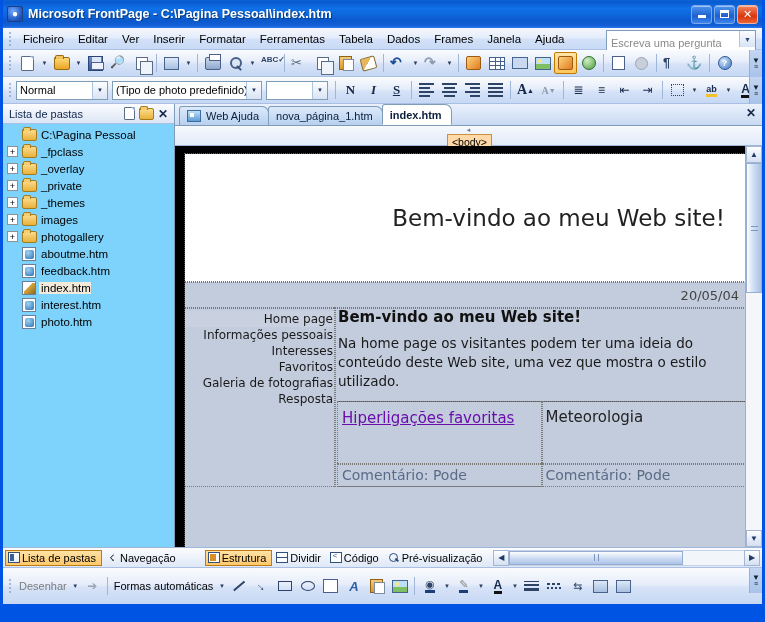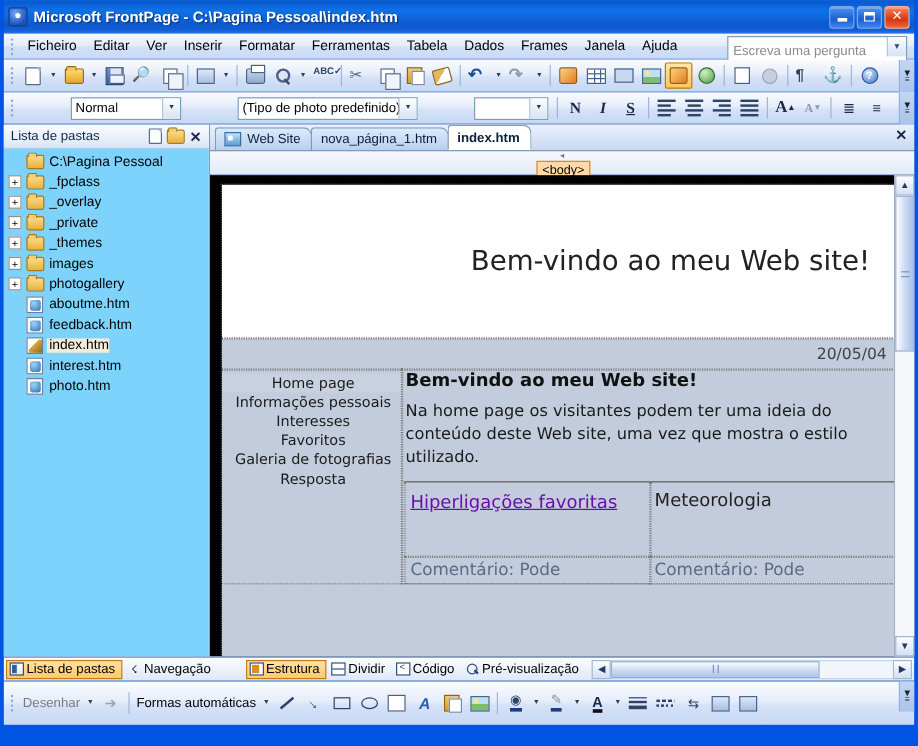--- a/index.html
+++ b/index.html
@@ -184,21 +184,20 @@
 
   
   .combo {
     height: 19px;
     background: #fff;
     border: 1px solid #7E9DB9;
     display: flex; align-items: center;
     position: relative;
     flex: none;
     margin-right: 4px;
-    margin-left: 43px;
   }
   .combo span { padding-left: 3px; font-size: 11px; color: #000; white-space: nowrap; overflow:hidden;}
   .combo .cbtn {
     position: absolute; right: 0; top: 0; bottom: 0;
     width: 15px;
     background: linear-gradient(to bottom,#FDFDFE,#D9E4F4);
     border-left: 1px solid #AFC4DF;
     display: flex; align-items: center; justify-content: center;
     font-size: 6px; color: #24375A;
   }
@@ -359,21 +358,21 @@
     font-family: "DejaVu Sans", sans-serif;
   }
   #bodyrow { display:flex; }
   #navcol {
     width: 150px;
     flex: none;
     padding-top: 3px;
     outline: 1px dotted #7a7a7a;
   }
   #navcol div {
-    text-align: center;
+    text-align: right;
     font-size: 12px;
     color: #1A1A1A;
     padding: 1px 2px 1px 4px;
     font-family: "DejaVu Sans", sans-serif;
     white-space: nowrap;
   }
   #navcol div:first-child { background:#C9D1E0; }
   #contentcol {
     flex: 1;
     padding-left: 3px;
@@ -884,21 +883,21 @@
           <div class="label">photo.htm</div>
         </div>
       </div>
     </div>
 
     <div id="editor">
 
       <div id="tabstrip">
         <div class="dtab">
           <span class="tabico"></span>
-          <span>Web Site</span>
+          <span>Web Ajuda</span>
         </div>
         <div class="dtab">
           <span>nova_página_1.htm</span>
         </div>
         <div class="dtab active">
           <span>index.htm</span>
         </div>
         <div class="tabclose">✕</div>
       </div>
 

